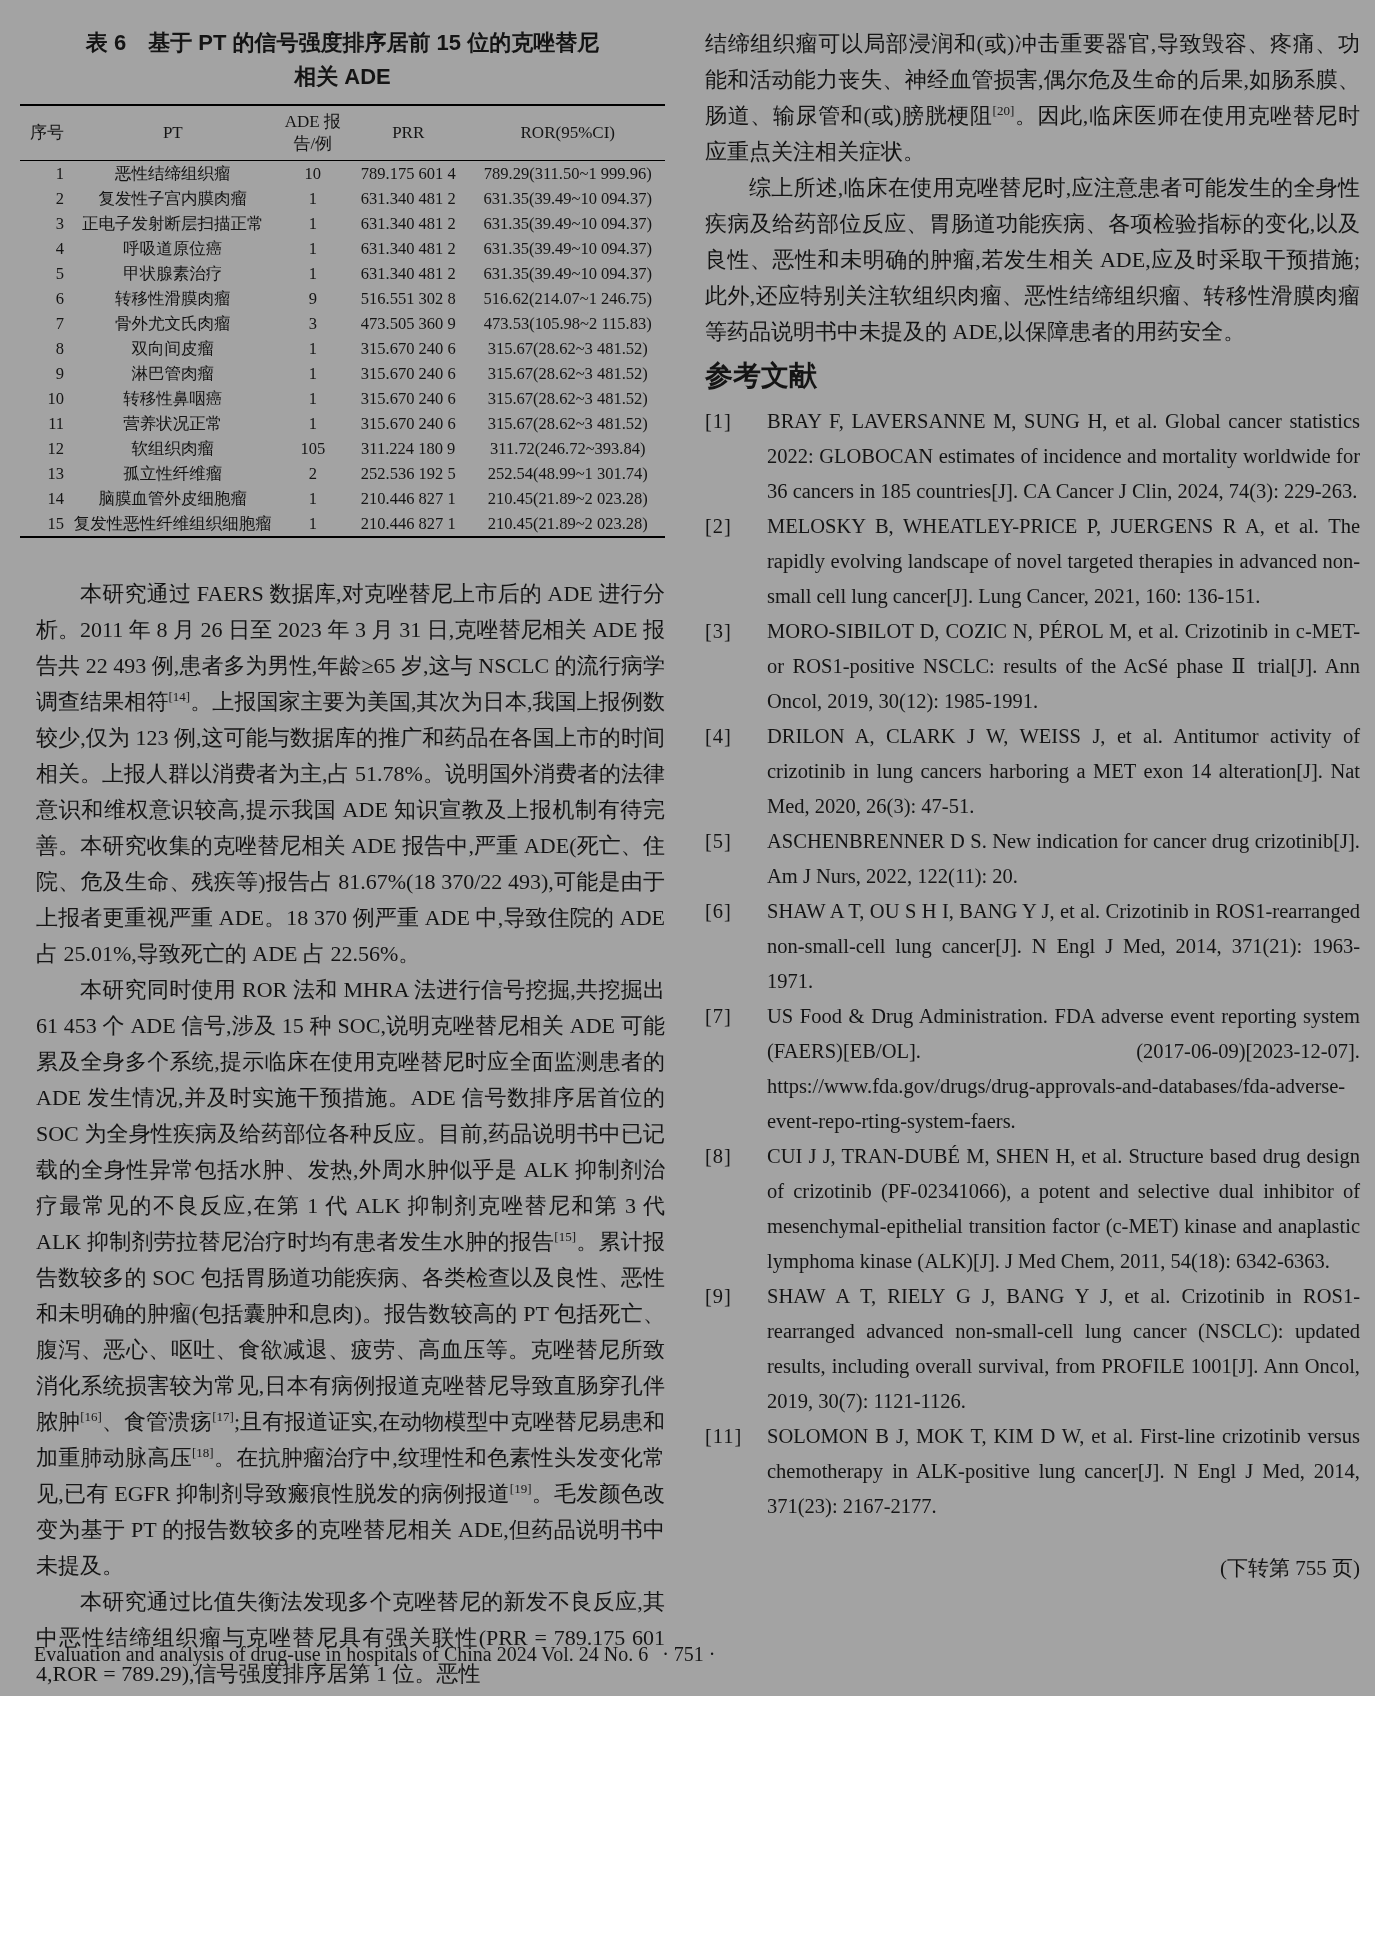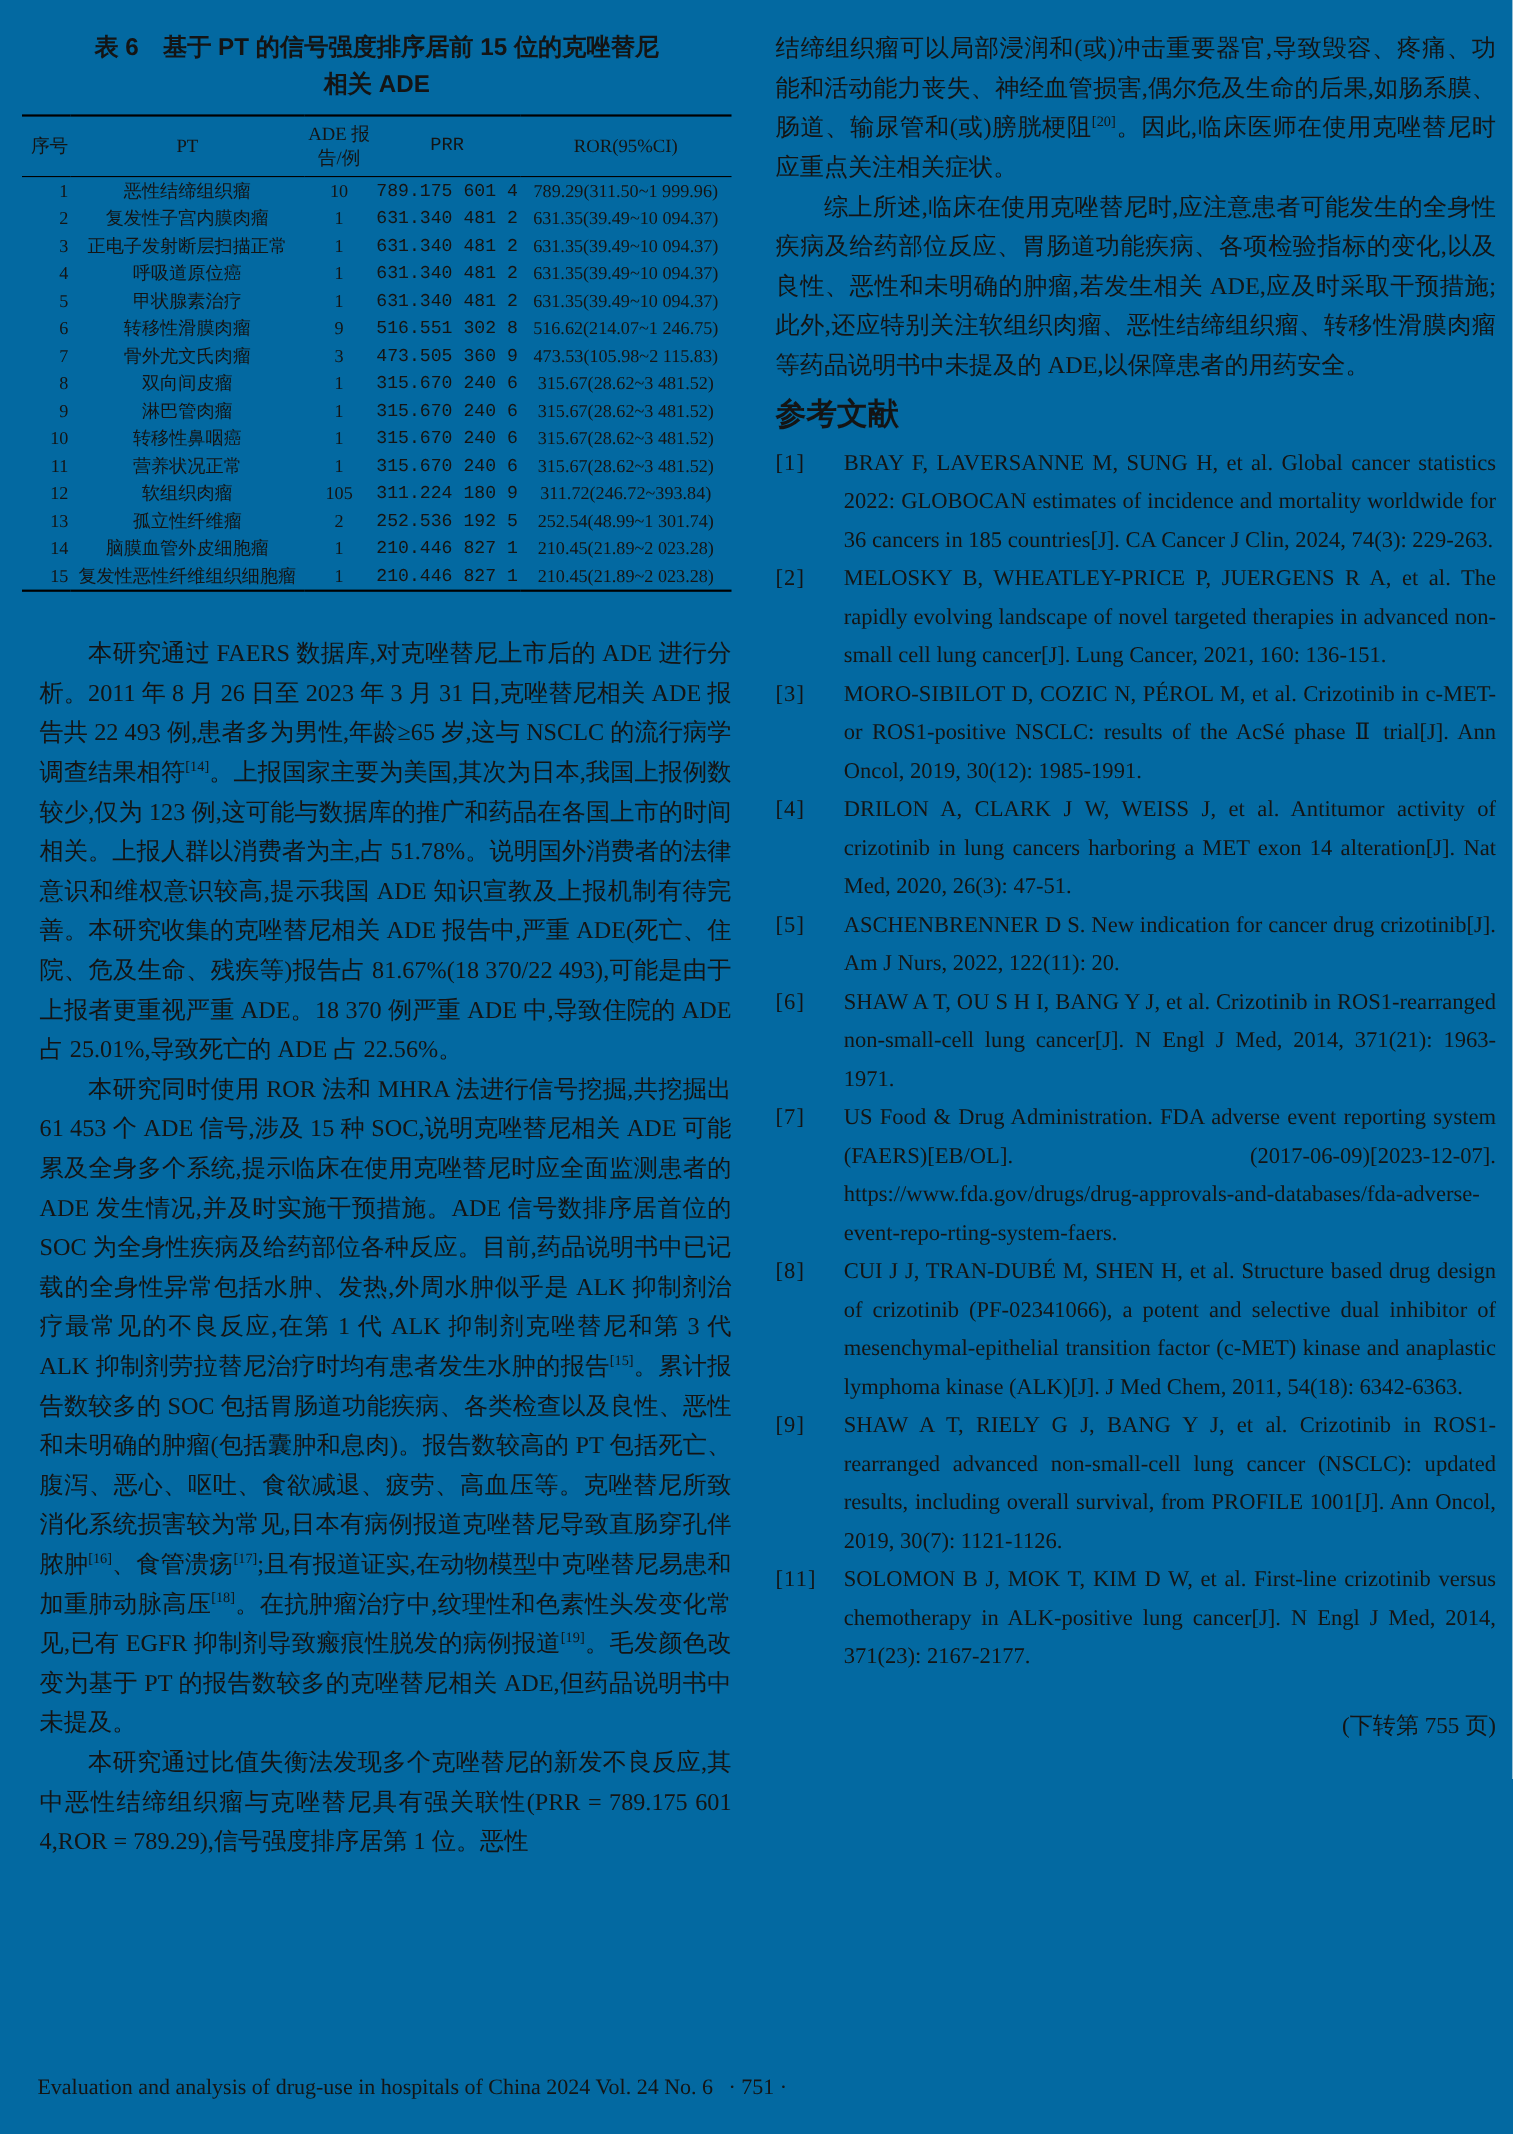--- a/index.html
+++ b/index.html
@@ -1,19 +1,19 @@
 <!DOCTYPE html>
 <html lang="zh"><head>
 <meta charset="utf-8">
 <style>
   html,body{margin:0;padding:0;background:#ffffff;}
   .page{
     position:relative;
-    width:1375px;height:1940px;
-    background:#0369a1;
+    width:1375px;height:1696px;
+    background:#a3a3a3;
     color:#141414;
     font-family:"Liberation Serif","DejaVu Serif",serif;
     overflow:hidden;
   }
   .columns{
     display:flex;
     padding:26px 15px 0 20px;
     gap:40px;
   }
   .col-left{width:645px;flex:none;}
@@ -38,21 +38,21 @@
     font-weight:400;font-size:17px;line-height:22px;
     padding:5px 2px;vertical-align:middle;text-align:center;
   }
   table.ade td{
     padding:1.5px 2px;line-height:22px;text-align:center;
     white-space:nowrap;
   }
   table.ade .col0{width:40px;text-align:right;padding-left:8px;}
   table.ade .col1{width:212px;}
   table.ade .col2{width:68px;}
-  table.ade .col3{width:126px;font-family:Liberation Mono, monospace;}
+  table.ade .col3{width:126px;}
   table.ade .col4{width:195px;}
 
   
   .bodytext{margin-top:38px;margin-left:16px;}
   p.para{
     margin:0;
     font-size:22px;line-height:36px;
     text-align:justify;
     text-indent:2em;
   }

